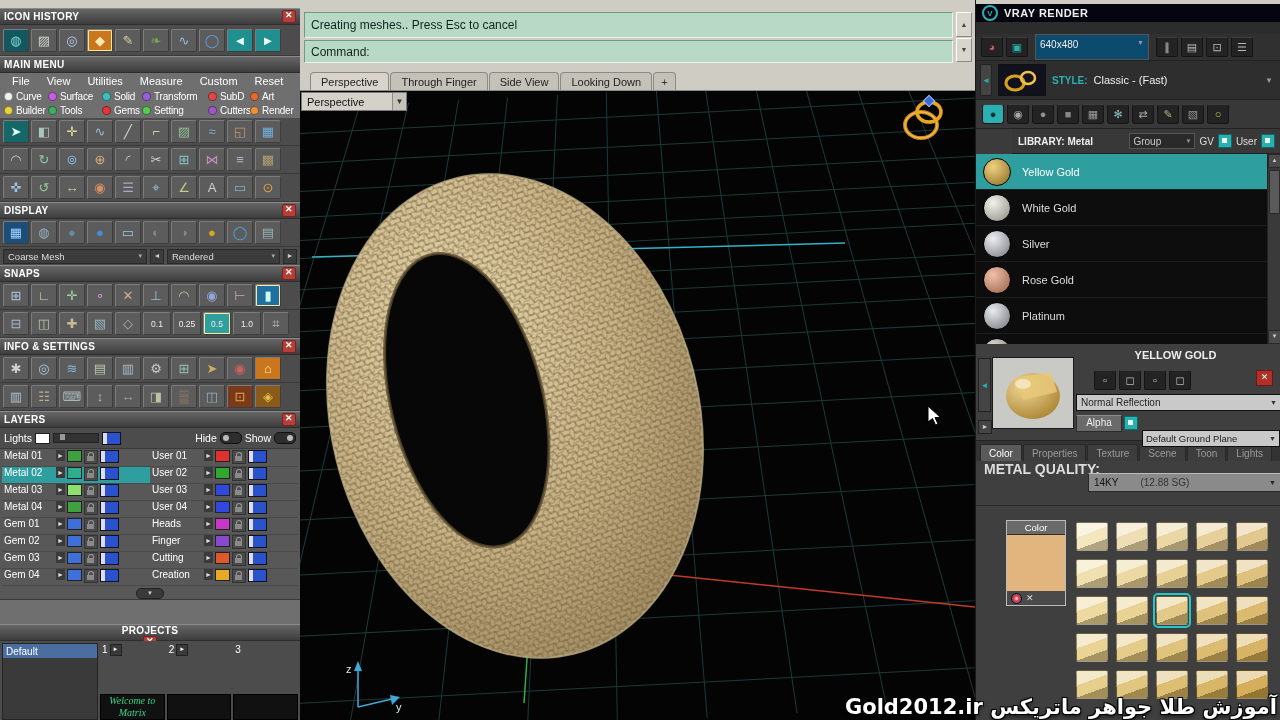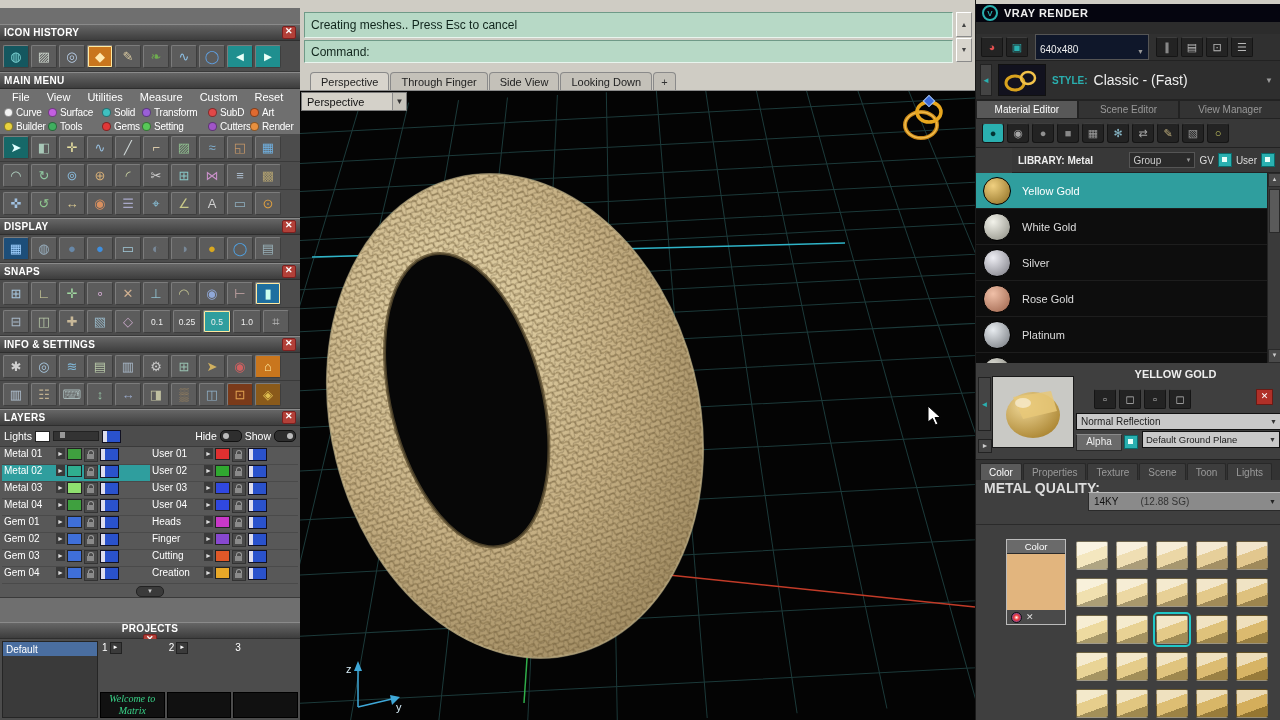--- a/index.html
+++ b/index.html
@@ -77,28 +77,28 @@
   .vp-dd .arr{width:13px;height:100%;background:#c6c3bb;border-left:1px solid #8a8a8a;font-size:8px;color:#333;display:flex;align-items:center;justify-content:center;}
   
   #right{position:absolute;left:975px;top:0;width:305px;height:720px;background:#3b3b3b;display:flex;flex-direction:column;color:#ddd;border-left:1px solid #1a1a1a;}
   .vr-strip{height:4px;flex:0 0 4px;background:#cfccc4;}
   .vr-top{height:18px;flex:0 0 18px;background:#05050f;display:flex;align-items:center;gap:6px;padding:0 6px;}
   .vlogo{width:12px;height:12px;border-radius:50%;border:2px solid #2ab0b0;color:#2ab0b0;font-size:8px;font-weight:bold;display:flex;align-items:center;justify-content:center;}
   .vr-title{font-size:11px;font-weight:bold;color:#eee;letter-spacing:.5px;}
   .vr-gap{height:12px;flex:0 0 12px;background:#2c2c2c;}
   .vr-controls{height:26px;flex:0 0 26px;background:#303030;display:flex;align-items:center;gap:3px;padding:0 5px;border-bottom:1px solid #222;}
   #right .icon{width:20px;height:18px;background:#232323;border:1px solid #151515;border-top-color:#3e3e3e;font-size:11px;}
-  .res-dd{width:104px;height:16px;background:#0f172a;border:1px solid #555;display:flex;align-items:flex-end;font-size:10px;color:#eee;padding:4px 4px;margin:0 4px;}
+  .res-dd{width:104px;height:16px;background:#0c4a6e;border:1px solid #555;display:flex;align-items:flex-start;font-size:10px;color:#eee;padding:4px 4px;margin:0 4px;}
   .res-dd .sp{flex:1;}
   .res-dd .car{font-size:7px;color:#999;}
   .vr-style{height:38px;flex:0 0 38px;background:#2e2e2e;display:flex;align-items:center;gap:6px;padding:0 4px;border-bottom:1px solid #222;}
   .style-coll{width:10px;height:30px;background:#444;border:1px solid #222;color:#2ab0b0;font-size:8px;display:flex;align-items:center;justify-content:center;}
   .style-thumb{width:46px;height:30px;border:1px solid #111;background:#12121e;flex:0 0 auto;}
   .style-label{color:#2ab0b0;font-size:10px;font-weight:bold;}
-  .style-value{color:#eee;font-size:14px;flex:1;}
+  .style-value{color:#eee;font-size:11px;flex:1;}
   .style-car{color:#999;font-size:8px;padding-right:4px;}
   .vr-tabs{height:19px;flex:0 0 19px;display:flex;background:#2c2c2c;}
   .vr-tabs .tab{flex:1;text-align:center;font-size:10px;color:#999;background:#333;border:1px solid #222;padding-top:3px;}
   .vr-tabs .tab.active{background:#585858;color:#fff;}
   .vr-icons{height:28px;flex:0 0 28px;background:#383838;display:flex;align-items:center;gap:3px;padding:0 6px;border-bottom:1px solid #222;}
   .vr-icons .icon{width:20px;height:20px;border-radius:3px;}
   .vr-icons .icon.sel{background:#2ab0b0;color:#033;box-shadow:none;}
   .vr-lib{height:24px;flex:0 0 24px;background:#383838;display:flex;align-items:center;gap:4px;padding:0 6px;font-size:10px;border-bottom:1px solid #222;margin-left:36px;}
   .lib-label{font-weight:bold;color:#eee;flex:1;}
   .grp-dd{width:58px;height:14px;background:#2a2a2a;border:1px solid #555;display:flex;align-items:center;padding:0 3px;color:#ccc;}
@@ -120,21 +120,21 @@
   .prev-coll{position:absolute;left:2px;top:14px;width:11px;height:52px;background:#444;border:1px solid #222;color:#2ab0b0;font-size:8px;display:flex;align-items:center;justify-content:center;}
   .prev-img{position:absolute;left:16px;top:13px;width:80px;height:70px;border:1px solid #1a1a1a;background:#c9c9c5;}
   .prev-name{position:absolute;left:100px;right:6px;top:5px;text-align:center;font-size:11px;font-weight:bold;color:#eee;}
   .prev-btns{position:absolute;left:118px;top:26px;display:flex;gap:3px;}
   .prev-btns .icon{width:15px;height:14px;font-size:9px;}
   .prev-del{position:absolute;right:8px;top:26px;width:15px;height:14px;background:#b03028;border:1px solid #6a1a14;color:#fff;font-size:9px;line-height:13px;text-align:center;}
   .refl-dd{position:absolute;left:100px;top:50px;width:196px;height:15px;background:#c9c9c9;border:1px solid #111;color:#222;font-size:10px;display:flex;align-items:center;padding:0 4px;}
   .refl-dd .sp{flex:1;} .refl-dd .car{font-size:7px;color:#333;}
   .alpha-btn{position:absolute;left:100px;top:71px;width:44px;height:15px;background:#6a6a6a;border:1px solid #2a2a2a;border-top-color:#8a8a8a;color:#eee;font-size:10px;text-align:center;line-height:14px;}
   .alpha-teal{position:absolute;left:148px;top:72px;}
-  .ground-dd{position:absolute;left:166px;top:68px;width:130px;height:15px;background:#c9c9c9;border:1px solid #111;color:#222;font-size:9.5px;display:flex;align-items:center;padding:0 3px;}
+  .ground-dd{position:absolute;left:166px;top:86px;width:130px;height:15px;background:#c9c9c9;border:1px solid #111;color:#222;font-size:9.5px;display:flex;align-items:center;padding:0 3px;}
   .ground-dd .sp{flex:1;} .ground-dd .car{font-size:7px;color:#333;}
   .prev-expand{position:absolute;left:2px;top:76px;width:12px;height:12px;background:#444;border:1px solid #222;color:#ccc;font-size:7px;line-height:11px;text-align:center;}
   .prop-tabs{height:20px;flex:0 0 20px;display:flex;background:#333;align-items:flex-end;padding-left:4px;gap:1px;}
   .prop-tabs .tab{font-size:10px;color:#9a9a9a;background:#3d3d3d;border:1px solid #282828;border-bottom:none;padding:3px 8px 2px;border-radius:2px 2px 0 0;}
   .prop-tabs .tab.active{background:#5a5a5a;color:#fff;}
   .quality-row{height:44px;flex:0 0 44px;background:#3f3f3f;position:relative;border-bottom:1px solid #2a2a2a;}
   .mq-label{position:absolute;left:8px;top:0;font-size:14px;font-weight:bold;color:#ddd;}
   .mq-dd{position:absolute;left:112px;top:12px;width:182px;height:17px;background:#8a8a8a;border:1px solid #2a2a2a;border-top-color:#bbb;color:#111;font-size:10px;display:flex;align-items:center;padding:0 5px;}
   .mq-dd .det{margin-left:22px;color:#333;}
   .mq-dd .sp{flex:1;} .mq-dd .car{font-size:7px;color:#222;}
@@ -285,20 +285,34 @@
         <span class="icon" style="color: rgb(154, 176, 192);">◍</span>
         <span class="icon" style="color: rgb(104, 136, 168);">●</span>
         <span class="icon" style="color: rgb(63, 143, 223);">●</span>
         <span class="icon" style="color: rgb(160, 200, 216);">▭</span>
         <span class="icon" style="color: rgb(120, 136, 152);">◐</span>
         <span class="icon" style="color: rgb(120, 136, 152);">◑</span>
         <span class="icon" style="color: rgb(216, 168, 32);">●</span>
         <span class="icon" style="color: rgb(80, 160, 224);">◯</span>
         <span class="icon" style="color: rgb(152, 176, 184);">▤</span>
       </div>
+    <div class="dd-row">
+      <span class="flat-dd dd1">
+        <span>Coarse Mesh</span>
+        <span class="sp"></span>
+          <span class="car">▾</span>
+      </span>
+      <span class="mini-btn">◄</span>
+      <span class="flat-dd dd2">
+        <span>Rendered</span>
+        <span class="sp"></span>
+          <span class="car">▾</span>
+      </span>
+      <span class="mini-btn">►</span>
+    </div>
 
     <div class="sec-h">
       <span>SNAPS</span>
       <span class="sp"></span>
       <span class="xbtn">✕</span>
     </div>
     <div class="icon-row">
         <span class="icon" style="color: rgb(168, 200, 224);">⊞</span>
         <span class="icon" style="color: rgb(216, 216, 160);">∟</span>
         <span class="icon" style="color: rgb(160, 216, 160);">✛</span>
@@ -638,25 +652,20 @@
       <span class="style-coll">◄</span>
       <svg class="style-thumb" width="46" height="30" viewBox="0 0 46 30">
         <rect width="46" height="30" fill="#12121e"></rect>
         <ellipse cx="16" cy="18" rx="9" ry="7" fill="none" stroke="#d8a21e" stroke-width="3"></ellipse>
         <ellipse cx="29" cy="13" rx="7" ry="6" fill="none" stroke="#f2c24a" stroke-width="2.5"></ellipse>
       </svg>
       <span class="style-label">STYLE:</span>
       <span class="style-value">Classic - (Fast)</span>
       <span class="style-car">▼</span>
     </div>
-    <div class="vr-tabs">
-        <span class="tab active">Material Editor</span>
-        <span class="tab">Scene Editor</span>
-        <span class="tab">View Manager</span>
-      </div>
     <div class="vr-icons">
         <span class="icon sel" style="color: rgb(3, 51, 51); background: rgb(42, 176, 176);">●</span>
         <span class="icon" style="color: rgb(168, 168, 168);">◉</span>
         <span class="icon" style="color: rgb(144, 144, 144);">●</span>
         <span class="icon" style="color: rgb(136, 136, 136);">■</span>
         <span class="icon" style="color: rgb(154, 154, 154);">▦</span>
         <span class="icon" style="color: rgb(136, 184, 200);">✻</span>
         <span class="icon" style="color: rgb(168, 168, 168);">⇄</span>
         <span class="icon" style="color: rgb(184, 168, 120);">✎</span>
         <span class="icon" style="color: rgb(152, 152, 152);">▧</span>
@@ -786,13 +795,14 @@
           <div class="cube" style="background-color: rgb(210, 170, 80);"></div>
           <div class="cube" style="background-color: rgb(226, 199, 124);"></div>
           <div class="cube" style="background-color: rgb(221, 190, 110);"></div>
           <div class="cube" style="background-color: rgb(216, 181, 96);"></div>
           <div class="cube" style="background-color: rgb(211, 172, 82);"></div>
           <div class="cube" style="background-color: rgb(206, 163, 68);"></div>
         </div>
     </div>
   </section>
 
+  <div class="watermark">آموزش طلا جواهر ماتریکس Gold2012.ir</div>
 </div>
 
 </body></html>

